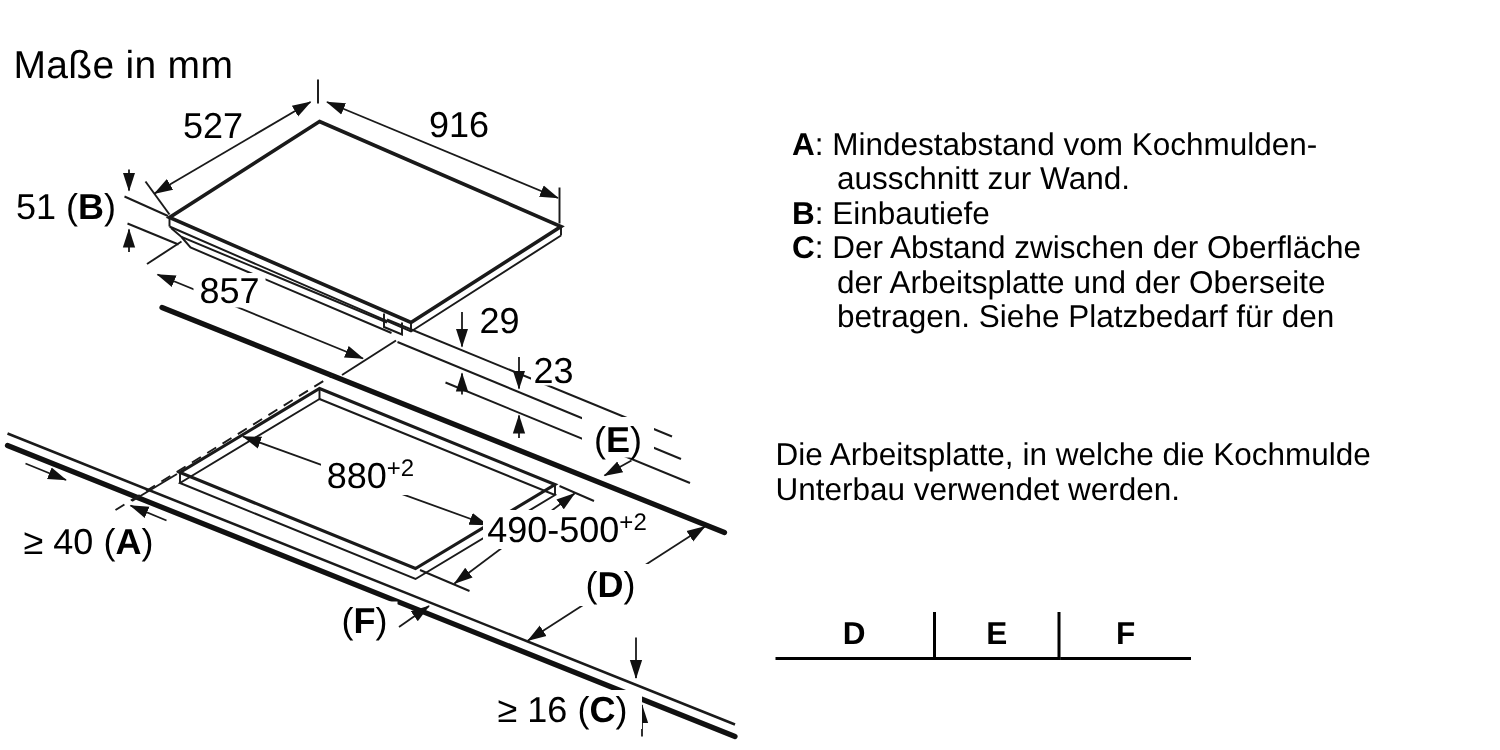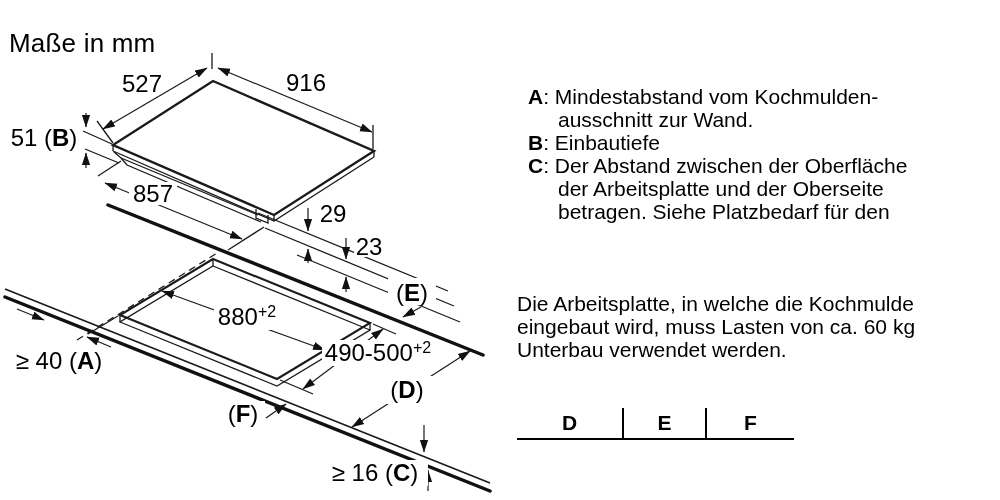--- a/index.html
+++ b/index.html
@@ -157,21 +157,20 @@
     </div>
     <div>
       <div><span class="key">C</span><span>: Der Abstand zwischen der Oberfläche</span></div>
       <div class="cont">der Arbeitsplatte und der Oberseite</div>
       <div class="cont">betragen. Siehe Platzbedarf für den</div>
     </div>
   </div>
 
   <div class="note">
     <div>Die Arbeitsplatte, in welche die Kochmulde</div>
-    <div>eingebaut wird, muss Lasten von ca. 60 kg</div>
     <div>Unterbau verwendet werden.</div>
   </div>
 
   <table class="spec">
     <tbody>
         <tr class="hdr">
       <th class="cD">D</th>
       <th class="cE">E</th>
       <th class="cF">F</th>
     </tr>

